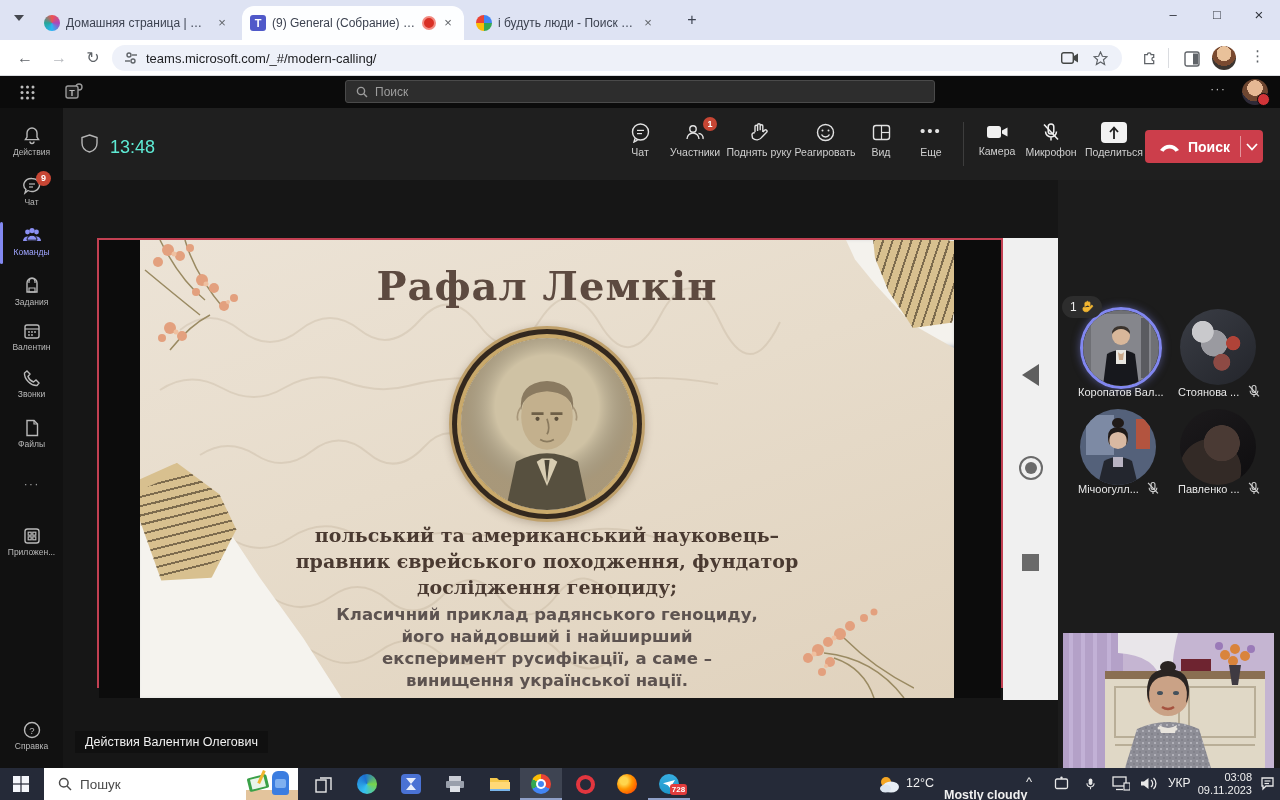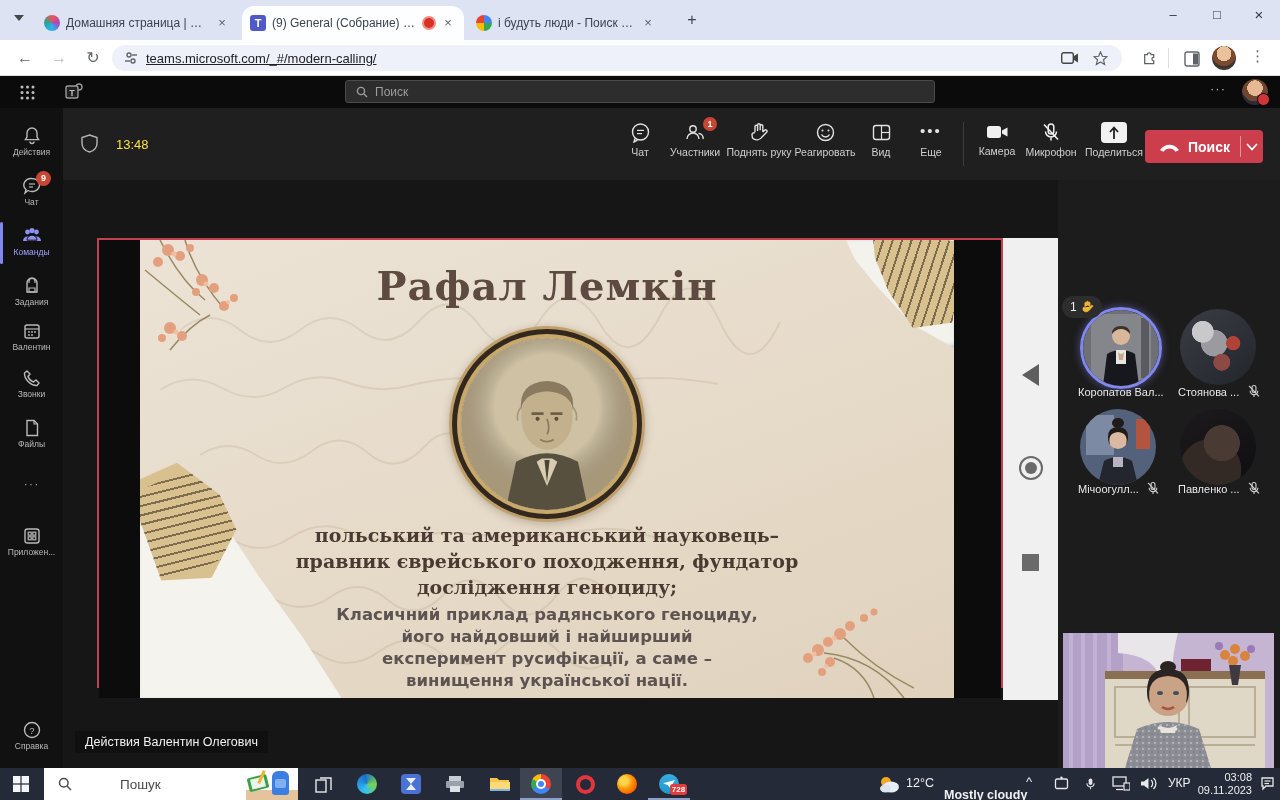--- a/index.html
+++ b/index.html
@@ -12,21 +12,21 @@
     padding:0 8px;box-sizing:border-box;color:#3c4250;font-size:12px;}
   .tab.active{background:#fdfeff;}
   .tab .title{white-space:nowrap;overflow:hidden;text-overflow:ellipsis;flex:1;margin:0 6px;}
   .favicon{width:16px;height:16px;border-radius:50%;flex:none;}
   .tab-close{width:16px;height:16px;border-radius:50%;text-align:center;line-height:15px;color:#5f6368;font-size:13px;flex:none;}
   .rec-dot{width:10px;height:10px;border-radius:50%;background:#d93025;border:2px solid #f28b82;flex:none;margin-right:4px;}
   .winctl{position:absolute;top:0;height:32px;width:42px;text-align:center;line-height:30px;color:#30343c;font-size:13px;}
   .browser-toolbar{position:absolute;left:0;top:40px;width:1280px;height:36px;background:#ffffff;border-bottom:1px solid #dadce0;box-sizing:border-box;}
   .nav-ic{position:absolute;top:7px;width:22px;height:22px;color:#5f6368;font-size:16px;text-align:center;line-height:22px;}
   .urlpill{position:absolute;left:112px;top:5px;width:1010px;height:26px;border-radius:13px;background:#eef1f9;
-    display:flex;align-items:center;color:#202124;font-size:13px;text-decoration:underline;}
+    display:flex;align-items:center;color:#202124;font-size:13px;}
   
   .teams-top{position:absolute;left:0;top:76px;width:1280px;height:32px;background:#0b0b0b;}
   .t-search{position:absolute;left:345px;top:4px;width:590px;height:23px;background:#2d2d2d;border:1px solid #4a4a4a;border-radius:3px;
     color:#9d9d9d;font-size:12px;display:flex;align-items:center;box-sizing:border-box;}
   
   .rail{position:absolute;left:0;top:108px;width:63px;height:660px;background:#111111;}
   .rail-item{position:absolute;left:0;width:63px;text-align:center;color:#b9b9b9;}
   .rail-item .lbl{font-size:8.5px;display:block;margin-top:1px;}
   .rail-item.active{color:#9fa4ff;}
   .rail-item.active .bar{position:absolute;left:0;top:-4px;width:3px;height:42px;background:#8288f0;border-radius:2px;}
@@ -249,21 +249,21 @@
           <text x="10" y="13.6" text-anchor="middle" font-size="9.5" fill="#b9b9b9" font-family="Liberation Sans,sans-serif">?</text>
         </svg>
       <span class="lbl">Справка</span>
     </div>
   </div>
 
   <div class="meetbar">
     <svg class="abs" style="left:18px;top:26px;" width="17" height="19" viewBox="0 0 17 19">
         <path d="M8.5 1 L16 3.5 V9 c0 5 -3.5 8 -7.5 9 C4.5 17 1 14 1 9 V3.5 Z" fill="none" stroke="#b5b5b5" stroke-width="1.4"></path>
       </svg>
-    <div class="abs" style="left:53px;top:29px;color:#fde047;font-size:13px;">13:48</div>
+    <div class="abs" style="left:47px;top:29px;color:#5eead4;font-size:18px;">13:48</div>
 
     <div class="mt-btn" style="left:545px;">
       <svg style="margin:0 auto;" width="21" height="21" viewBox="0 0 21 21">
           <circle cx="10.5" cy="10" r="8" fill="none" stroke="#e2e2e2" stroke-width="1.4"></circle>
           <path d="M5 16.5 L4 20 l3.5-1.8" fill="none" stroke="#e2e2e2" stroke-width="1.4"></path>
           <line x1="7" y1="8.4" x2="14" y2="8.4" stroke="#e2e2e2" stroke-width="1.2"></line>
           <line x1="7" y1="11.6" x2="12" y2="11.6" stroke="#e2e2e2" stroke-width="1.2"></line>
         </svg>
       <span class="lbl">Чат</span>
     </div>
@@ -594,21 +594,21 @@
     <div class="tb-slot" style="left:0;">
       <svg width="16" height="16" viewBox="0 0 16 16">
         <g fill="#f4f6fb">
             <rect x="0" y="0" width="7.4" height="7.4"></rect>
             <rect x="8.6" y="0" width="7.4" height="7.4"></rect>
             <rect x="0" y="8.6" width="7.4" height="7.4"></rect>
             <rect x="8.6" y="8.6" width="7.4" height="7.4"></rect>
           </g>
       </svg>
     </div>
-    <div class="abs" style="left:44px;top:0;width:254px;height:32px;background:#ffffff;display:flex;align-items:center;gap:40px;">
+    <div class="abs" style="left:44px;top:0;width:254px;height:32px;background:#ffffff;display:flex;align-items:center;">
       <svg style="margin:0 8px 0 14px;" width="14" height="14" viewBox="0 0 14 14">
         <circle cx="5.8" cy="5.8" r="4.3" fill="none" stroke="#4a4a4a" stroke-width="1.5"></circle>
         <line x1="9" y1="9" x2="13" y2="13" stroke="#4a4a4a" stroke-width="1.5"></line>
       </svg>
       <span style="color:#4a4a4a;font-size:13.5px;">Пошук</span>
       <span style="flex:1;"></span>
       <div style="position:relative;width:52px;height:32px;">
         <div class="abs" style="left:0;bottom:0;width:52px;height:10px;background:#e3c49c;"></div>
         <div class="abs" style="left:2px;top:8px;width:20px;height:14px;background:#3aa148;transform:rotate(-14deg);border-radius:2px;">
           <div class="abs" style="left:3px;top:2px;width:14px;height:10px;background:#e9f4ea;"></div>

